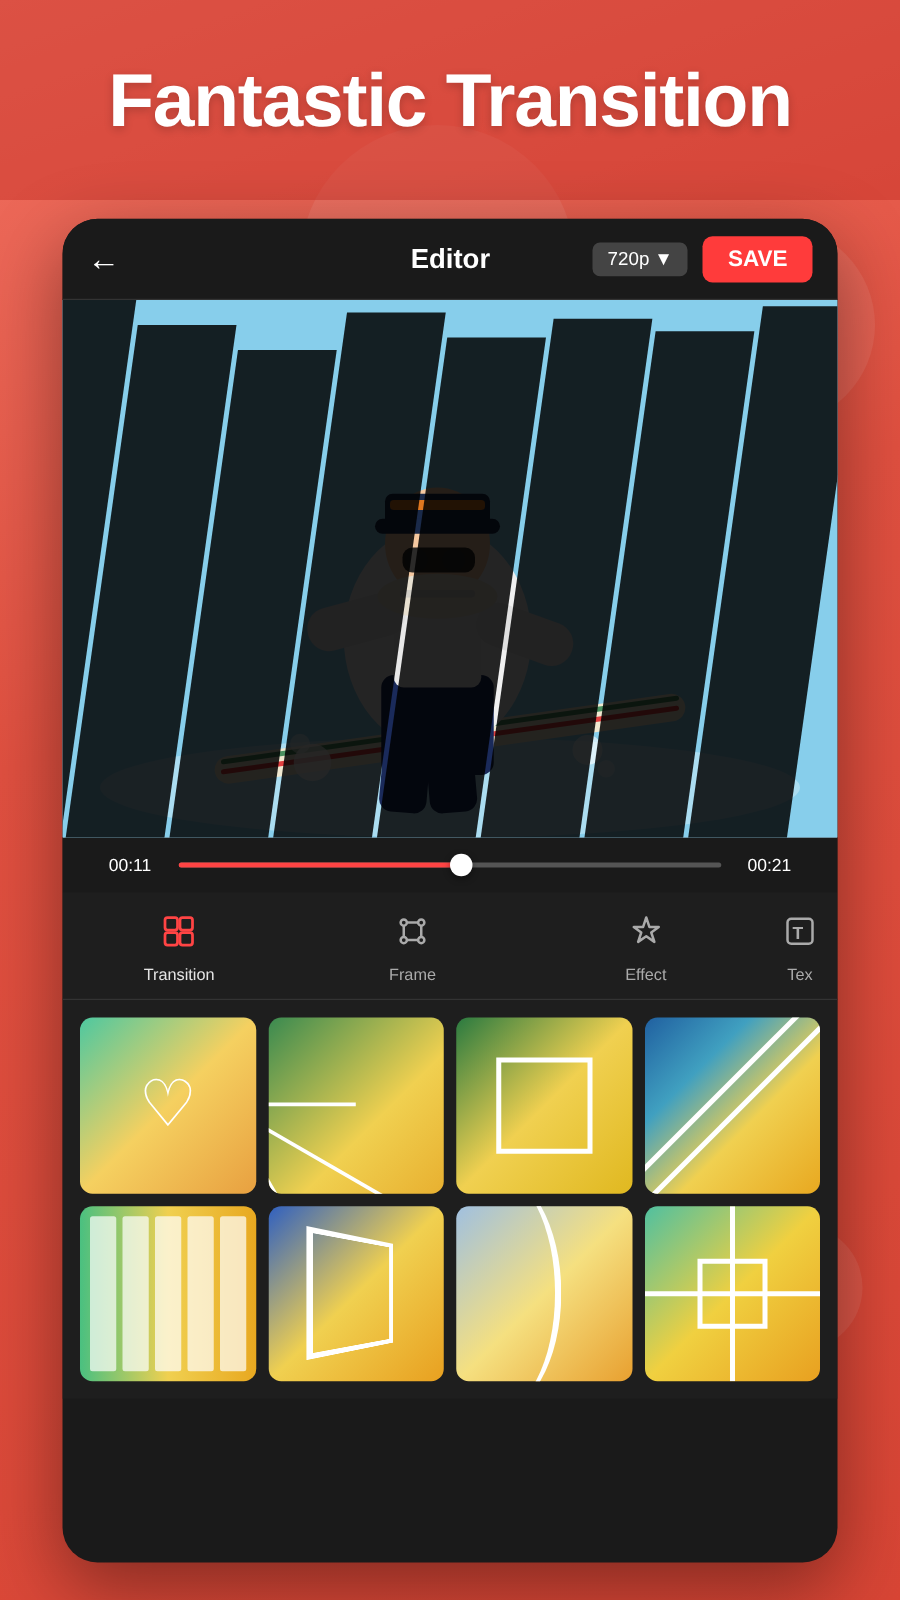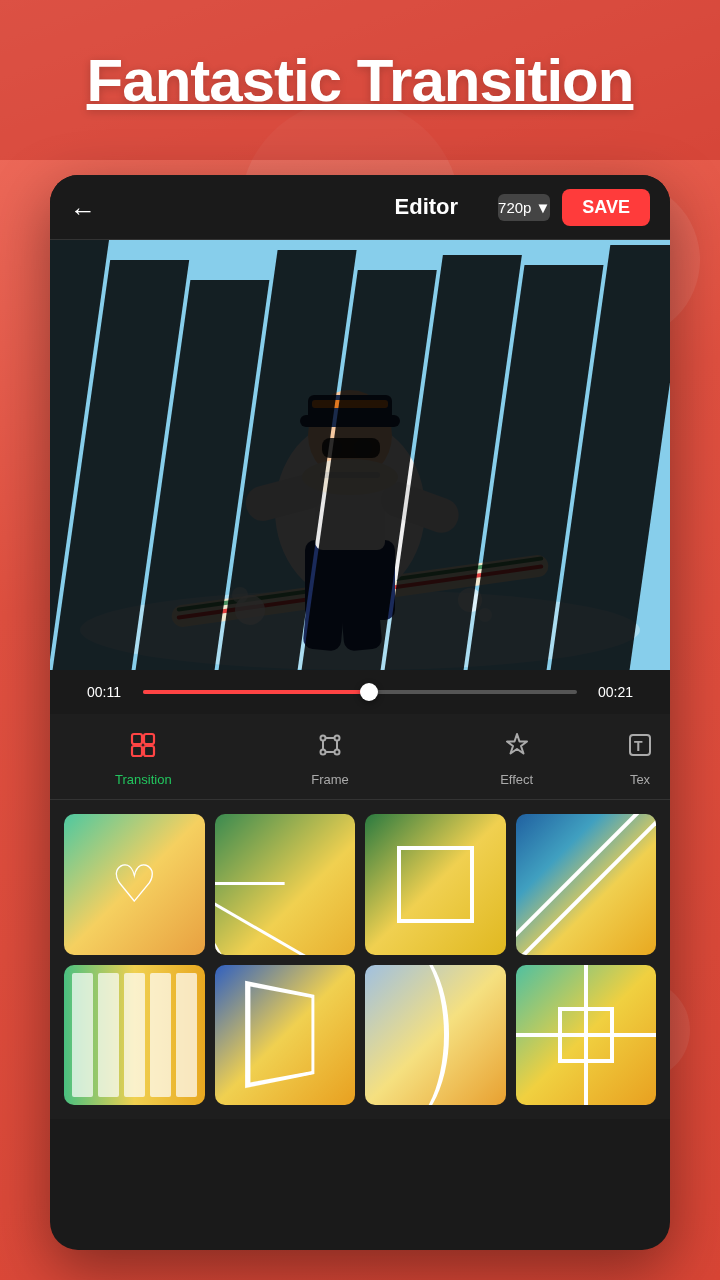--- a/index.html
+++ b/index.html
@@ -38,21 +38,20 @@
       display: flex;
       align-items: center;
       justify-content: center;
     }
     .top-banner-title {
       color: white;
       font-size: 60px;
       font-weight: 900;
       letter-spacing: -1px;
       text-shadow: 0 2px 8px rgba(0,0,0,0.2);
-      text-decoration: underline;
     }
 
     
     .phone-mockup {
       position: absolute;
       top: 175px;
       left: 50px;
       right: 50px;
       bottom: 30px;
       background: #1a1a1a;
@@ -82,26 +81,27 @@
       font-size: 22px;
       font-weight: 600;
       flex: 1;
       text-align: right;
       margin-right: 40px;
     }
     .quality-badge {
       background: #444;
       color: white;
       font-size: 15px;
-      padding: 5px 0;
+      padding: 5px 12px;
       border-radius: 6px;
       margin-right: 12px;
       display: flex;
       align-items: center;
       gap: 4px;
+      margin-left: 42px;
     }
     .save-btn {
       background: #ff3b3b;
       color: white;
       font-size: 18px;
       font-weight: 700;
       padding: 8px 20px;
       border-radius: 8px;
       cursor: pointer;
       border: none;
@@ -475,21 +475,21 @@
 
     <div class="toolbar-item active">
       <span class="toolbar-icon">
         <svg width="30" height="30" viewBox="0 0 30 30" fill="none" xmlns="http://www.w3.org/2000/svg">
           <rect x="4" y="4" width="10" height="10" rx="2" stroke="#ff4444" stroke-width="2.2" fill="none"></rect>
           <rect x="16" y="4" width="10" height="10" rx="2" stroke="#ff4444" stroke-width="2.2" fill="none"></rect>
           <rect x="4" y="16" width="10" height="10" rx="2" stroke="#ff4444" stroke-width="2.2" fill="none"></rect>
           <rect x="16" y="16" width="10" height="10" rx="2" stroke="#ff4444" stroke-width="2.2" fill="none"></rect>
         </svg>
       </span>
-      <span class="toolbar-label" style="color:#22c55e;">Transition</span>
+      <span class="toolbar-label" style="color:#e5e5e5;">Transition</span>
     </div>
 
     <div class="toolbar-item">
       <span class="toolbar-icon">
         <svg width="30" height="30" viewBox="0 0 30 30" fill="none" xmlns="http://www.w3.org/2000/svg">
           <circle cx="8" cy="8" r="2.5" stroke="#aaa" stroke-width="2"></circle>
           <circle cx="22" cy="8" r="2.5" stroke="#aaa" stroke-width="2"></circle>
           <circle cx="8" cy="22" r="2.5" stroke="#aaa" stroke-width="2"></circle>
           <circle cx="22" cy="22" r="2.5" stroke="#aaa" stroke-width="2"></circle>
           <line x1="10.5" y1="8" x2="19.5" y2="8" stroke="#aaa" stroke-width="2"></line>

